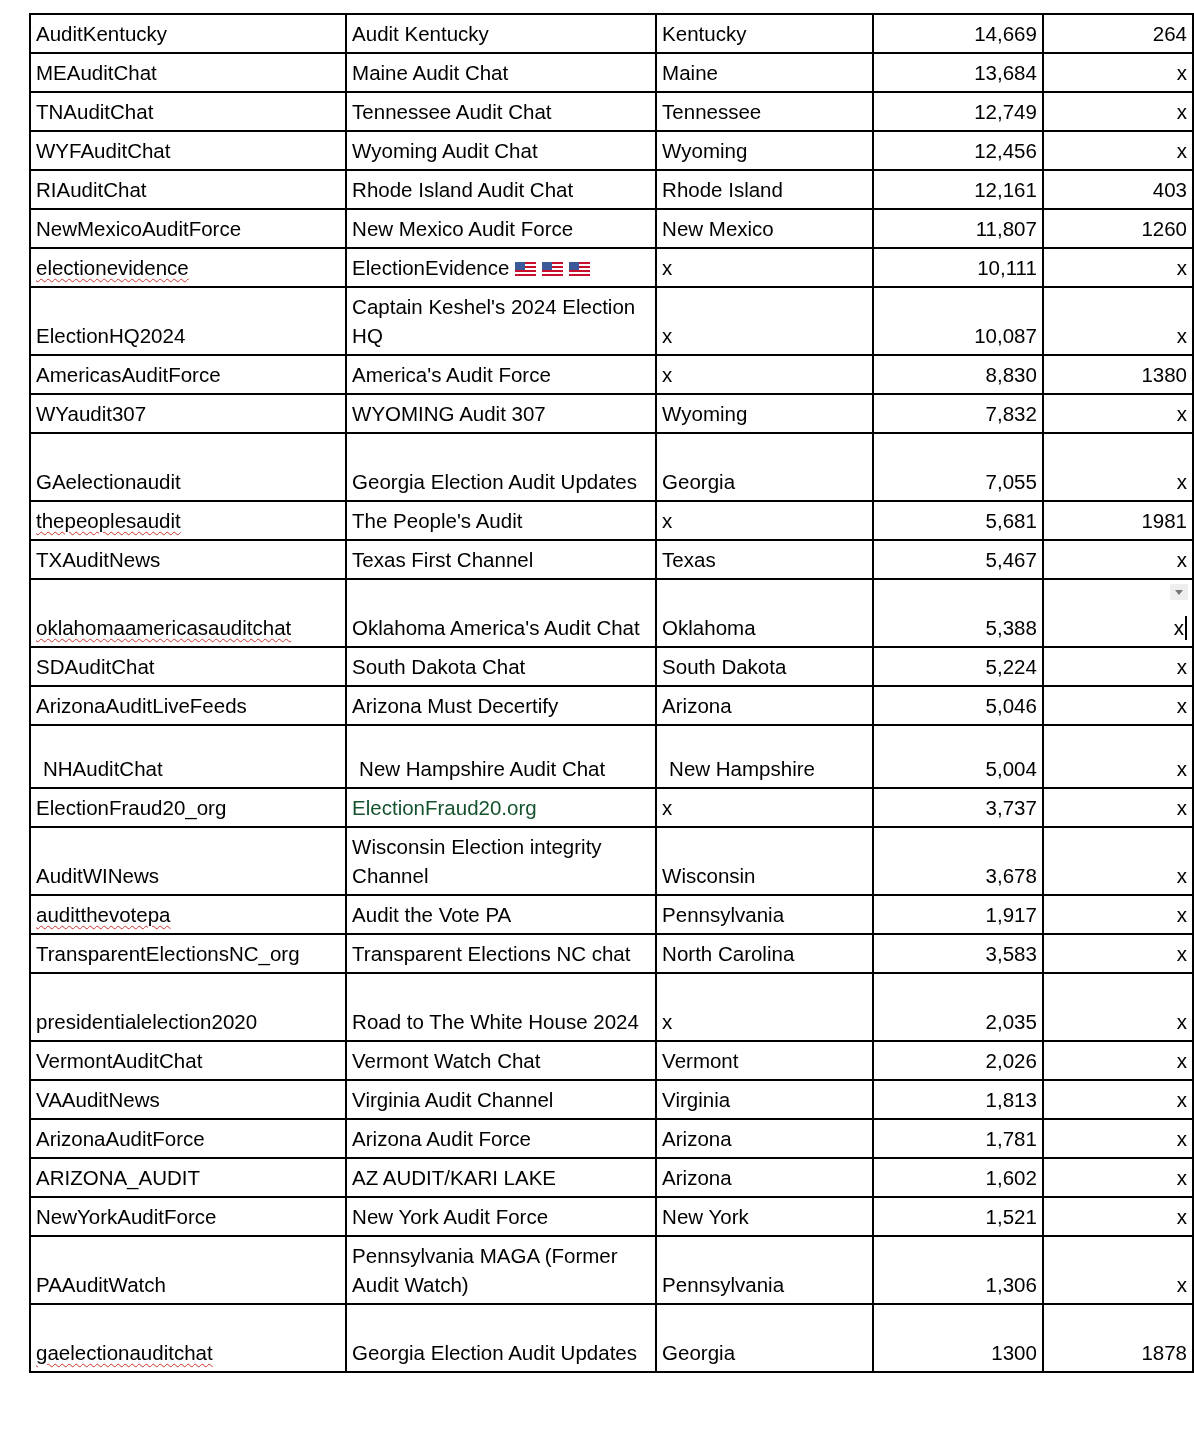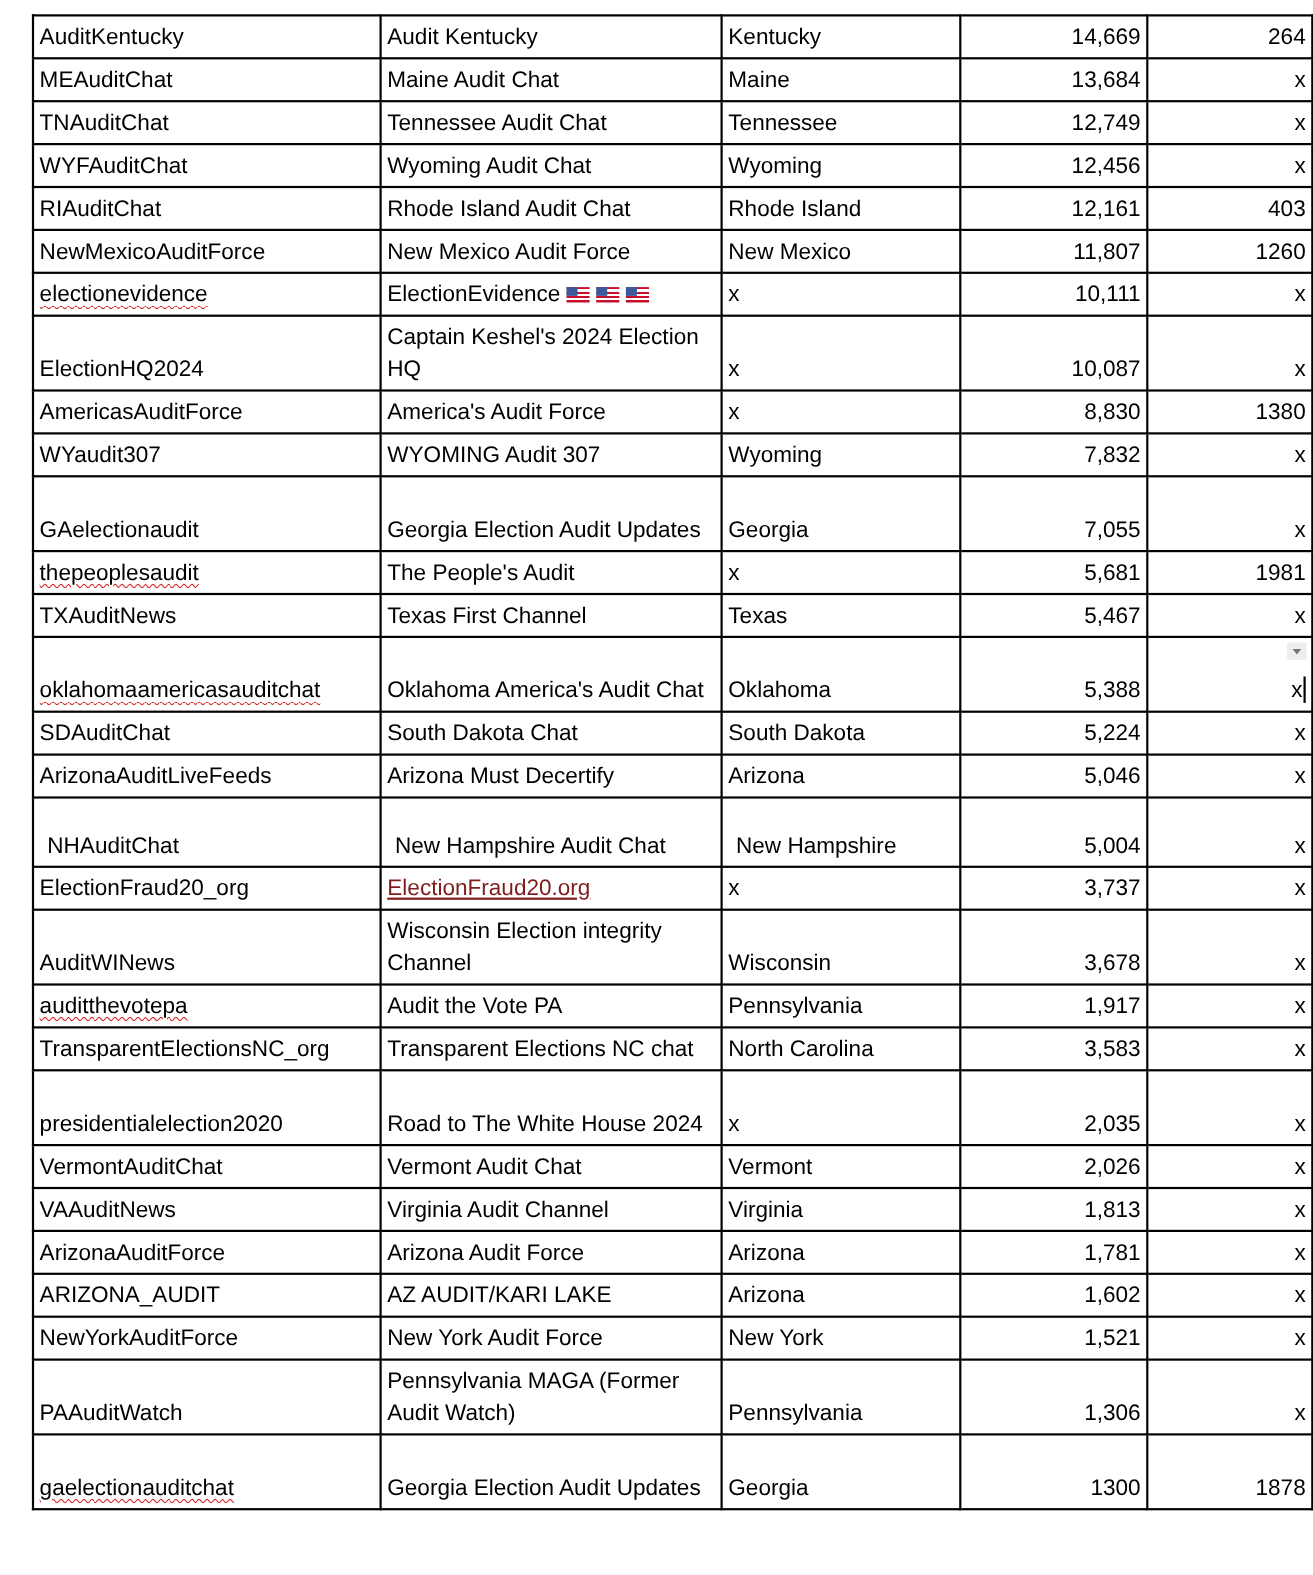--- a/index.html
+++ b/index.html
@@ -23,21 +23,21 @@
   .sheet td.c0 { width: 301px; }
   .sheet td.c1 { width: 302px; }
   .sheet td.c2 { width: 206px; text-align: left; }
   .sheet td.c3 { width: 160px; text-align: right; border-radius: 16px; }
   .sheet td.c4 { width: 140px; text-align: right; position: relative; margin-top: 41px; }
   .spell {
     text-decoration: underline wavy #d32f2f;
     text-decoration-thickness: 1px;
     text-underline-offset: 3px;
   }
-  .link { color: #7f1d1d; text-decoration: underline; }
+  .link { color: #14532d; }
   .flag {
     display: inline-block; width: 21px; height: 14px; margin-left: 6px;
     vertical-align: -1px;
     background: repeating-linear-gradient(to bottom, #c8102e 0 2px, #ffffff 2px 4px);
     position: relative;
   }
   .flag::before {
     content: ""; position: absolute; left: 0; top: 0; width: 10px; height: 8px; background: #3c5a9a;
   }
   .dropdown-arrow {
@@ -210,21 +210,21 @@
       </tr>
       <tr class="h2">
         <td class="c0"><span>presidentialelection2020</span></td>
         <td class="c1"><span>Road to The White House 2024</span></td>
         <td class="c2"><span>x</span></td>
         <td class="c3"><span>2,035</span></td>
         <td class="c4"><span>x</span></td>
       </tr>
       <tr class="h1">
         <td class="c0"><span>VermontAuditChat</span></td>
-        <td class="c1"><span>Vermont Audit Chat</span></td>
+        <td class="c1"><span>Vermont Watch Chat</span></td>
         <td class="c2"><span>Vermont</span></td>
         <td class="c3"><span>2,026</span></td>
         <td class="c4"><span>x</span></td>
       </tr>
       <tr class="h1">
         <td class="c0"><span>VAAuditNews</span></td>
         <td class="c1"><span>Virginia Audit Channel</span></td>
         <td class="c2"><span>Virginia</span></td>
         <td class="c3"><span>1,813</span></td>
         <td class="c4"><span>x</span></td>

